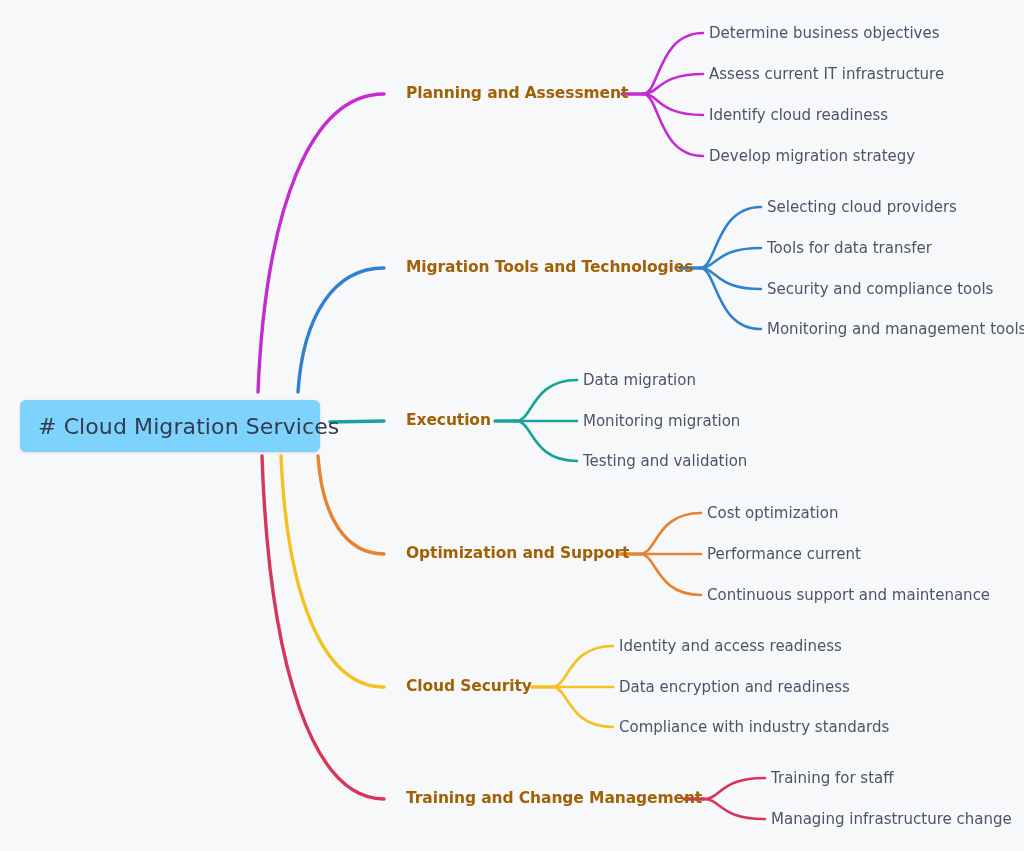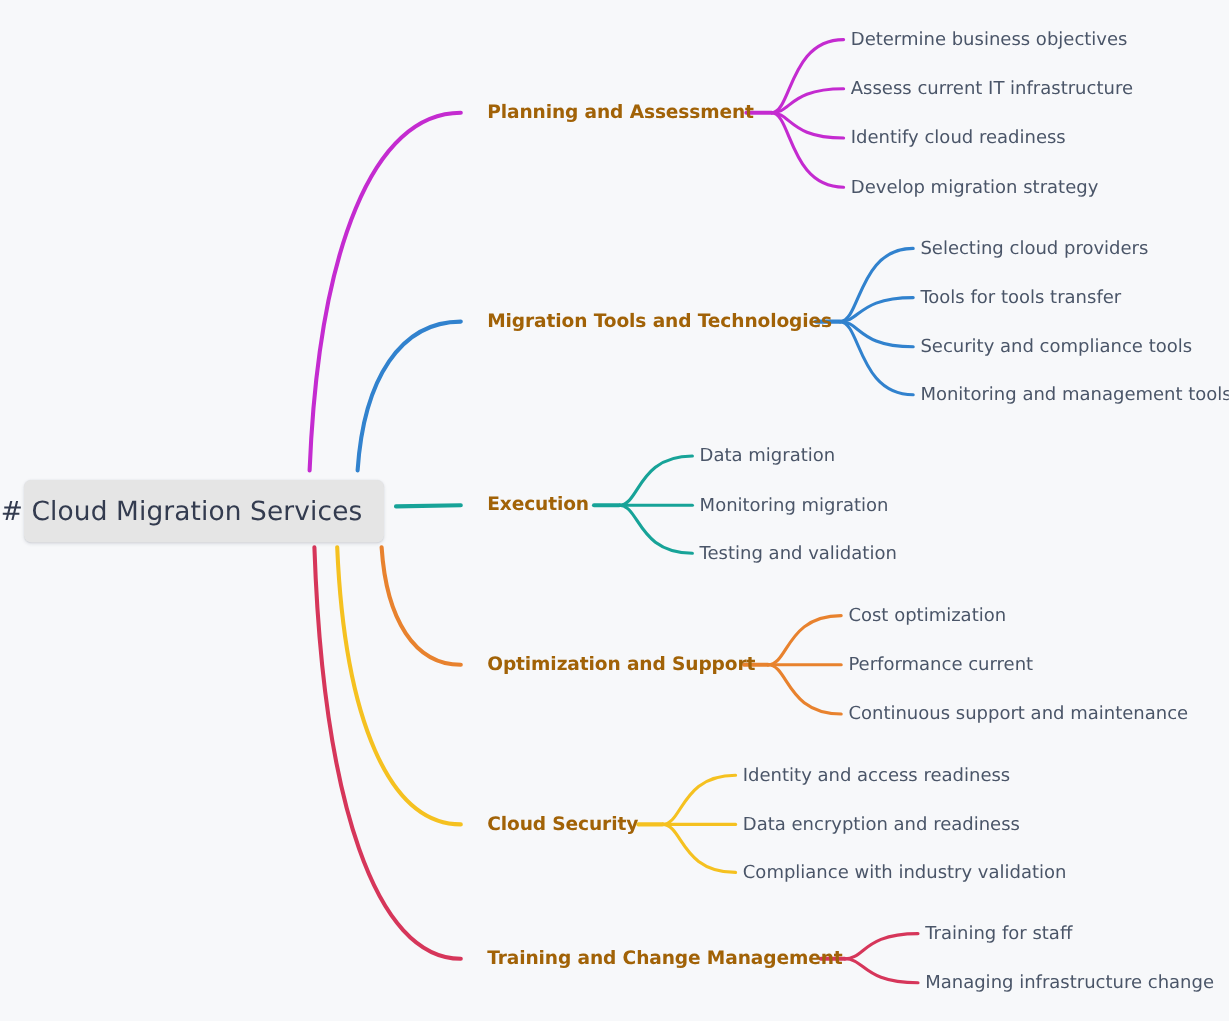--- a/index.html
+++ b/index.html
@@ -33,26 +33,26 @@
     stroke-linecap: round;
     stroke-linejoin: round;
   }
   .node-label {
     position: absolute;
     white-space: nowrap;
     line-height: 1;
   }
   .root-node {
     position: absolute;
-    background: #e5e5e5;
+    background: #7dd3fc;
     border-radius: 6px;
     box-shadow: 0 1px 3px rgba(40,50,70,0.13), 0 0 1px rgba(40,50,70,0.10);
     display: flex;
     align-items: center;
-    justify-content: flex-end;
+    justify-content: flex-start;
     padding: 0 18px;
     box-sizing: border-box;
   }
   .root-node .root-text {
     font-size: 22px;
     color: #333b4f;
     font-weight: 400;
     letter-spacing: 0.1px;
     white-space: nowrap;
   }
@@ -113,33 +113,33 @@
   </div>
 
   <div id="label-layer">
       <div class="node-label branch-label" style="left: 406px; top: 94px; transform: translateY(-50%);">Planning and Assessment</div>
       <div class="node-label leaf-label" style="left: 709px; top: 33px; transform: translateY(-50%);">Determine business objectives</div>
       <div class="node-label leaf-label" style="left: 709px; top: 74px; transform: translateY(-50%);">Assess current IT infrastructure</div>
       <div class="node-label leaf-label" style="left: 709px; top: 115px; transform: translateY(-50%);">Identify cloud readiness</div>
       <div class="node-label leaf-label" style="left: 709px; top: 156px; transform: translateY(-50%);">Develop migration strategy</div>
       <div class="node-label branch-label" style="left: 406px; top: 268px; transform: translateY(-50%);">Migration Tools and Technologies</div>
       <div class="node-label leaf-label" style="left: 767px; top: 207px; transform: translateY(-50%);">Selecting cloud providers</div>
-      <div class="node-label leaf-label" style="left: 767px; top: 248px; transform: translateY(-50%);">Tools for tools transfer</div>
+      <div class="node-label leaf-label" style="left: 767px; top: 248px; transform: translateY(-50%);">Tools for data transfer</div>
       <div class="node-label leaf-label" style="left: 767px; top: 289px; transform: translateY(-50%);">Security and compliance tools</div>
       <div class="node-label leaf-label" style="left: 767px; top: 329px; transform: translateY(-50%);">Monitoring and management tools</div>
       <div class="node-label branch-label" style="left: 406px; top: 421px; transform: translateY(-50%);">Execution</div>
       <div class="node-label leaf-label" style="left: 583px; top: 380px; transform: translateY(-50%);">Data migration</div>
       <div class="node-label leaf-label" style="left: 583px; top: 421px; transform: translateY(-50%);">Monitoring migration</div>
       <div class="node-label leaf-label" style="left: 583px; top: 461px; transform: translateY(-50%);">Testing and validation</div>
       <div class="node-label branch-label" style="left: 406px; top: 554px; transform: translateY(-50%);">Optimization and Support</div>
       <div class="node-label leaf-label" style="left: 707px; top: 513px; transform: translateY(-50%);">Cost optimization</div>
       <div class="node-label leaf-label" style="left: 707px; top: 554px; transform: translateY(-50%);">Performance current</div>
       <div class="node-label leaf-label" style="left: 707px; top: 595px; transform: translateY(-50%);">Continuous support and maintenance</div>
       <div class="node-label branch-label" style="left: 406px; top: 687px; transform: translateY(-50%);">Cloud Security</div>
       <div class="node-label leaf-label" style="left: 619px; top: 646px; transform: translateY(-50%);">Identity and access readiness</div>
       <div class="node-label leaf-label" style="left: 619px; top: 687px; transform: translateY(-50%);">Data encryption and readiness</div>
-      <div class="node-label leaf-label" style="left: 619px; top: 727px; transform: translateY(-50%);">Compliance with industry validation</div>
+      <div class="node-label leaf-label" style="left: 619px; top: 727px; transform: translateY(-50%);">Compliance with industry standards</div>
       <div class="node-label branch-label" style="left: 406px; top: 799px; transform: translateY(-50%);">Training and Change Management</div>
       <div class="node-label leaf-label" style="left: 771px; top: 778px; transform: translateY(-50%);">Training for staff</div>
       <div class="node-label leaf-label" style="left: 771px; top: 819px; transform: translateY(-50%);">Managing infrastructure change</div>
     </div>
 
 </div>
 
 </body></html>

